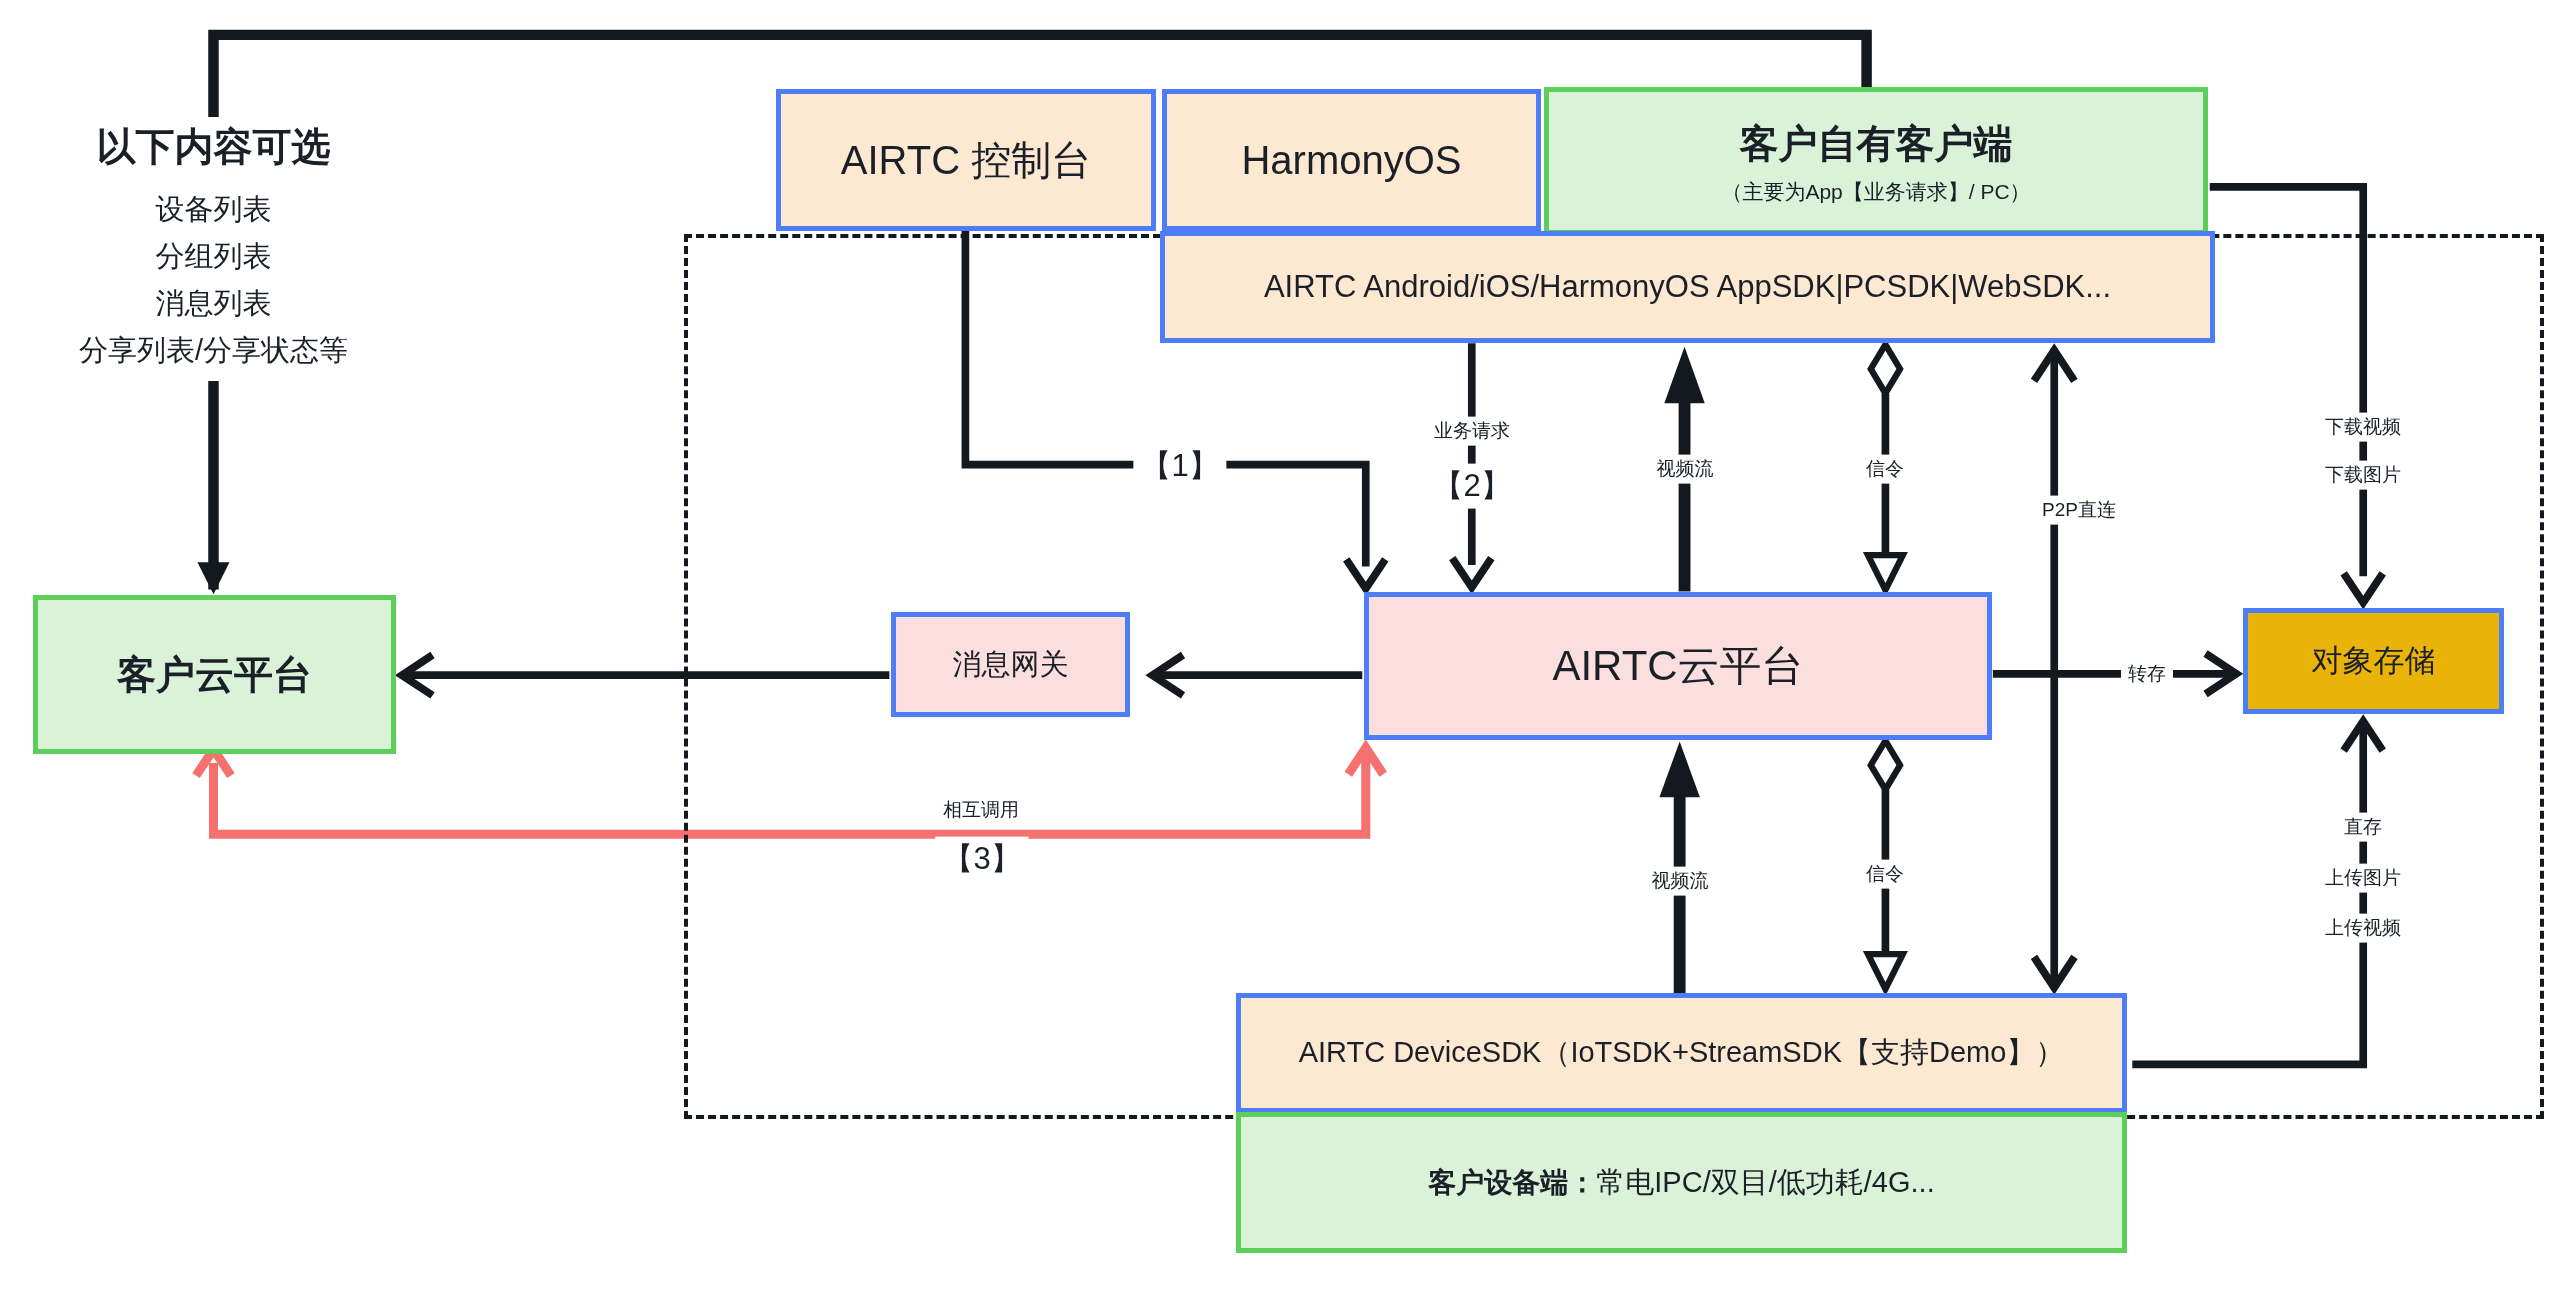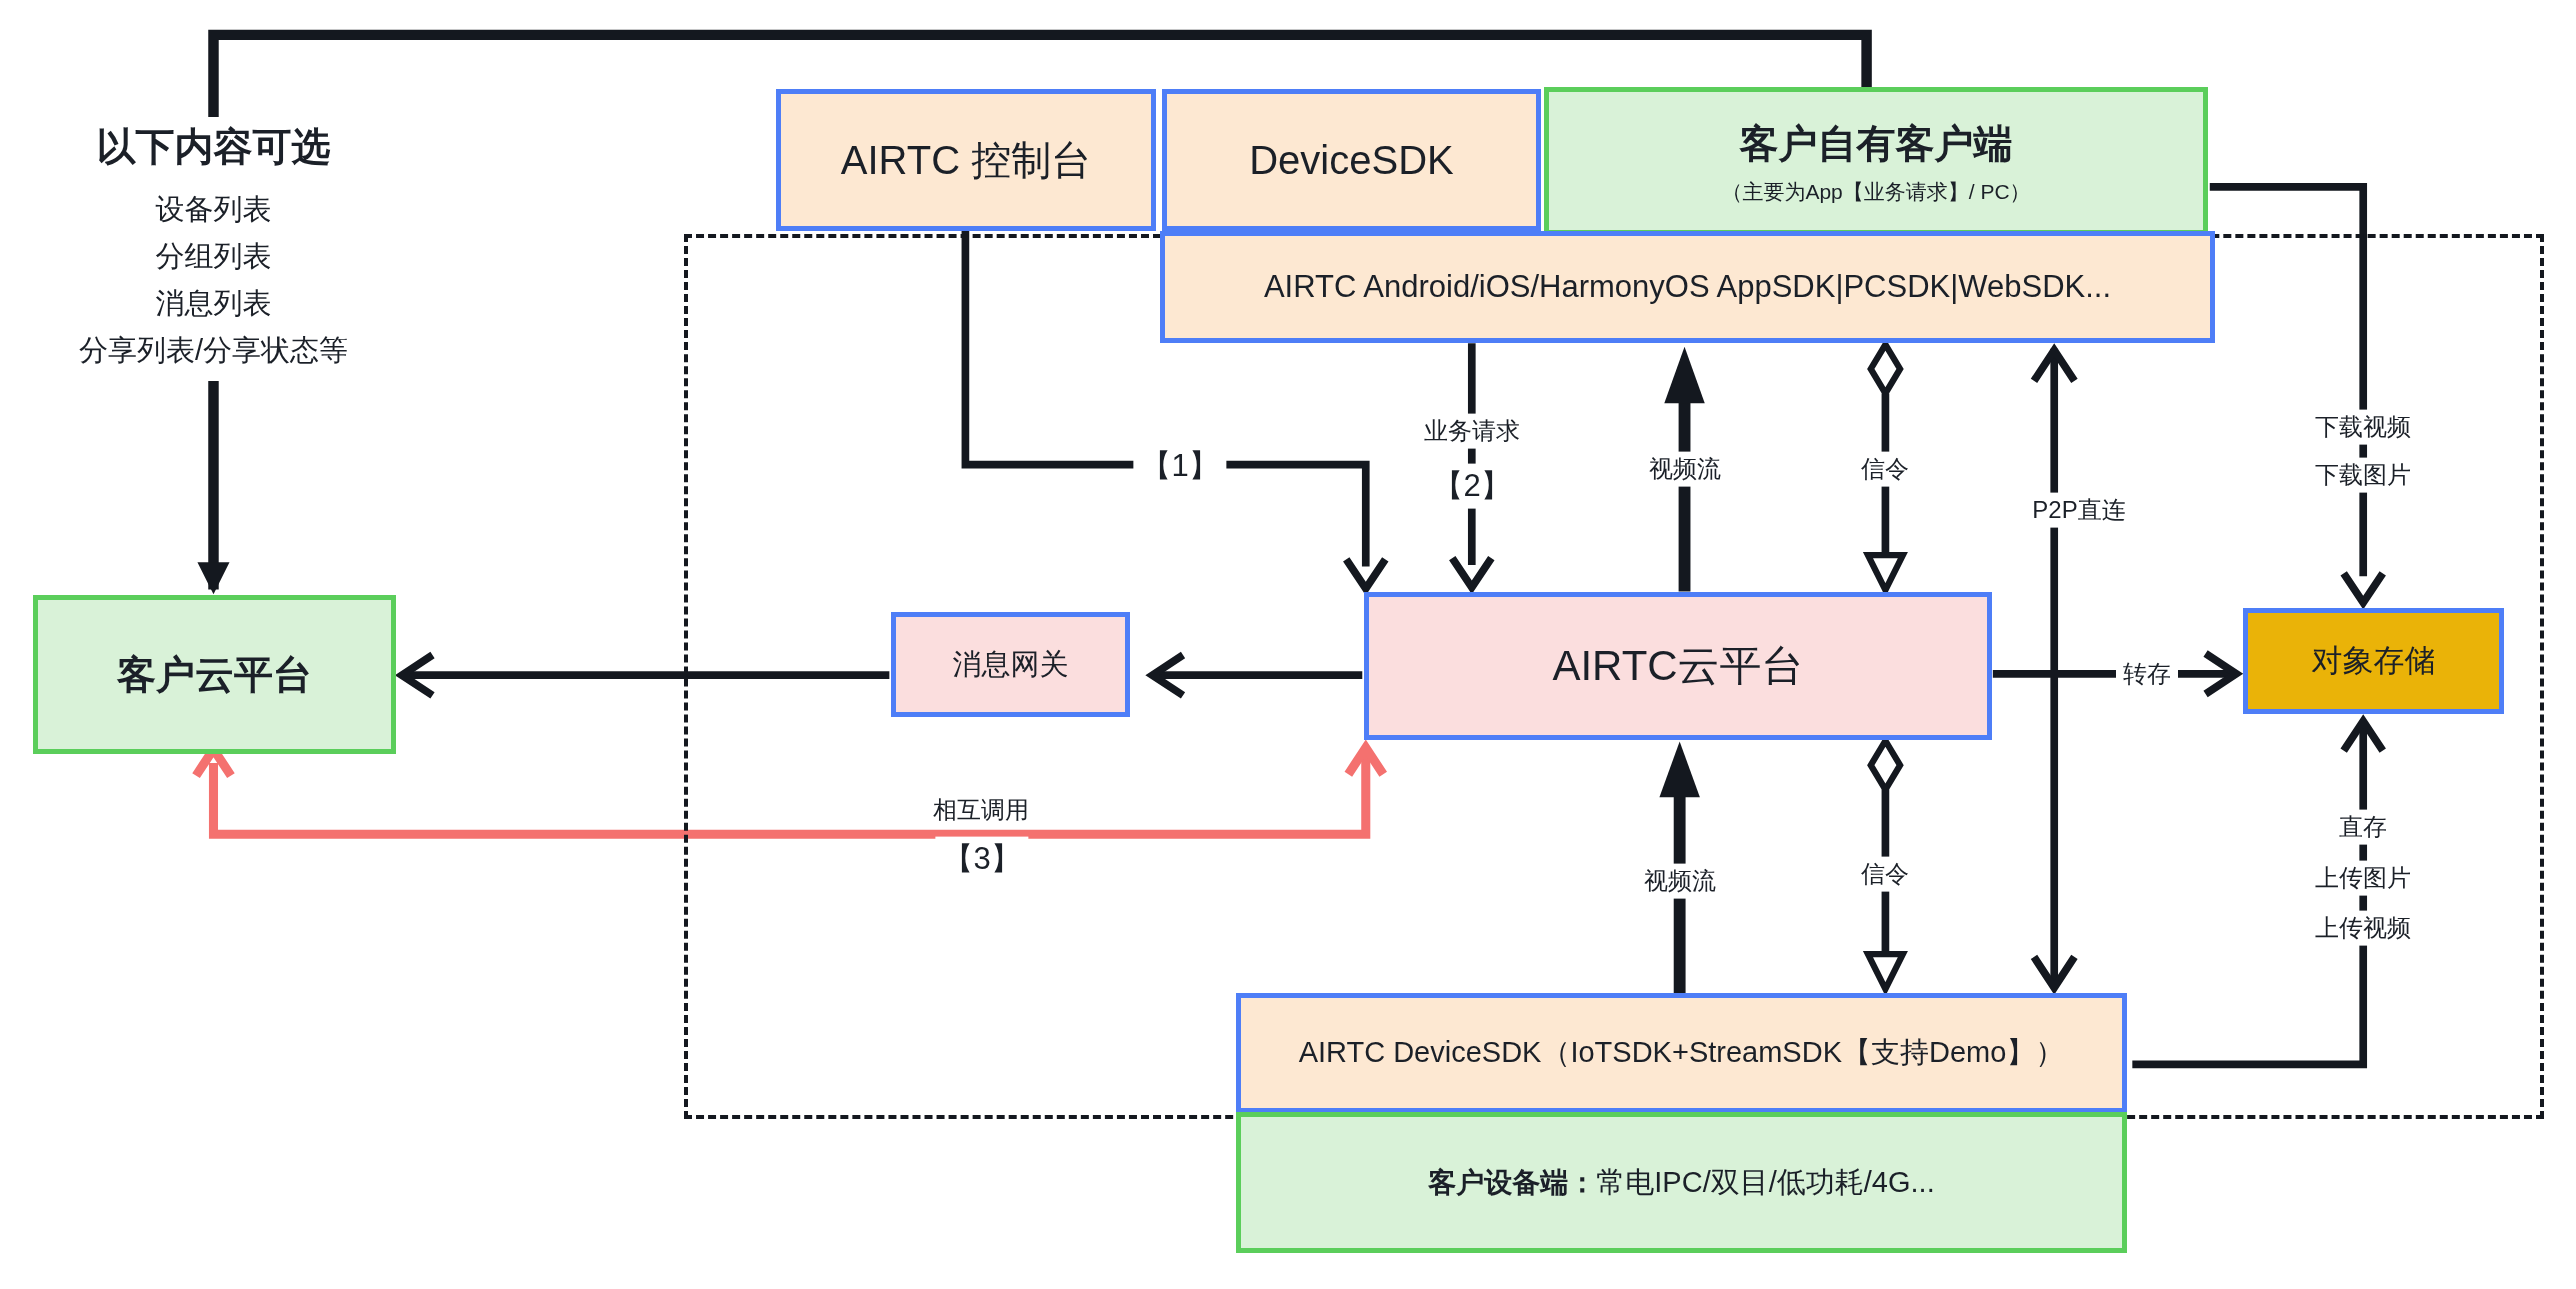--- a/index.html
+++ b/index.html
@@ -27,21 +27,21 @@
   .box-objstore{left:2243px;top:608px;width:261px;height:106px;font-size:31px;font-weight:500;}
   .box-devicesdk{left:1236px;top:993px;width:891px;height:120px;font-size:29px;font-weight:500;}
   .box-device{left:1236px;top:1112px;width:891px;height:141px;flex-direction:row;}
   .box-device .t{font-size:28px;font-weight:700;}
   .box-device .s{font-size:29px;font-weight:500;}
   .opt-panel{position:absolute;left:28px;top:117px;width:371px;background:#ffffff;
        text-align:center;padding:2.8px 0 7px 0;}
   .opt-panel .title{font-size:39px;font-weight:700;margin-bottom:12.6px;}
   .opt-panel .item{font-size:29px;line-height:47px;font-weight:500;}
   .elabel{position:absolute;transform:translate(-50%,-50%);background:#ffffff;
-       font-size:24px;font-weight:500;white-space:nowrap;padding:1.4px 7px;text-align:center;}
+       font-size:19px;font-weight:500;white-space:nowrap;padding:1.4px 7px;text-align:center;}
   .elabel.bk{font-size:31px;}
 </style>
 </head>
 <body>
 
 <div class="stage">
 
   <svg class="lines" width="2576" height="1289" viewBox="0 0 3693 1848" fill="none" stroke="#14181f" stroke-width="11">
 
     <g>
@@ -126,21 +126,21 @@
     <div class="item">设备列表</div>
     <div class="item">分组列表</div>
     <div class="item">消息列表</div>
     <div class="item">分享列表/分享状态等</div>
   </div>
 
   <div class="box b-blue box-console">
     <span>AIRTC 控制台</span>
   </div>
   <div class="box b-blue box-xsdemo">
-    <span>DeviceSDK</span>
+    <span>HarmonyOS</span>
   </div>
   <div class="box b-green box-client">
     <span class="t">客户自有客户端</span>
     <span class="s">（主要为App【业务请求】/ PC）</span>
   </div>
   <div class="box b-blue box-sdkbar">
     <span>AIRTC Android/iOS/HarmonyOS AppSDK|PCSDK|WebSDK...</span>
   </div>
   <div class="box b-green box-custcloud">
     <span>客户云平台</span>

